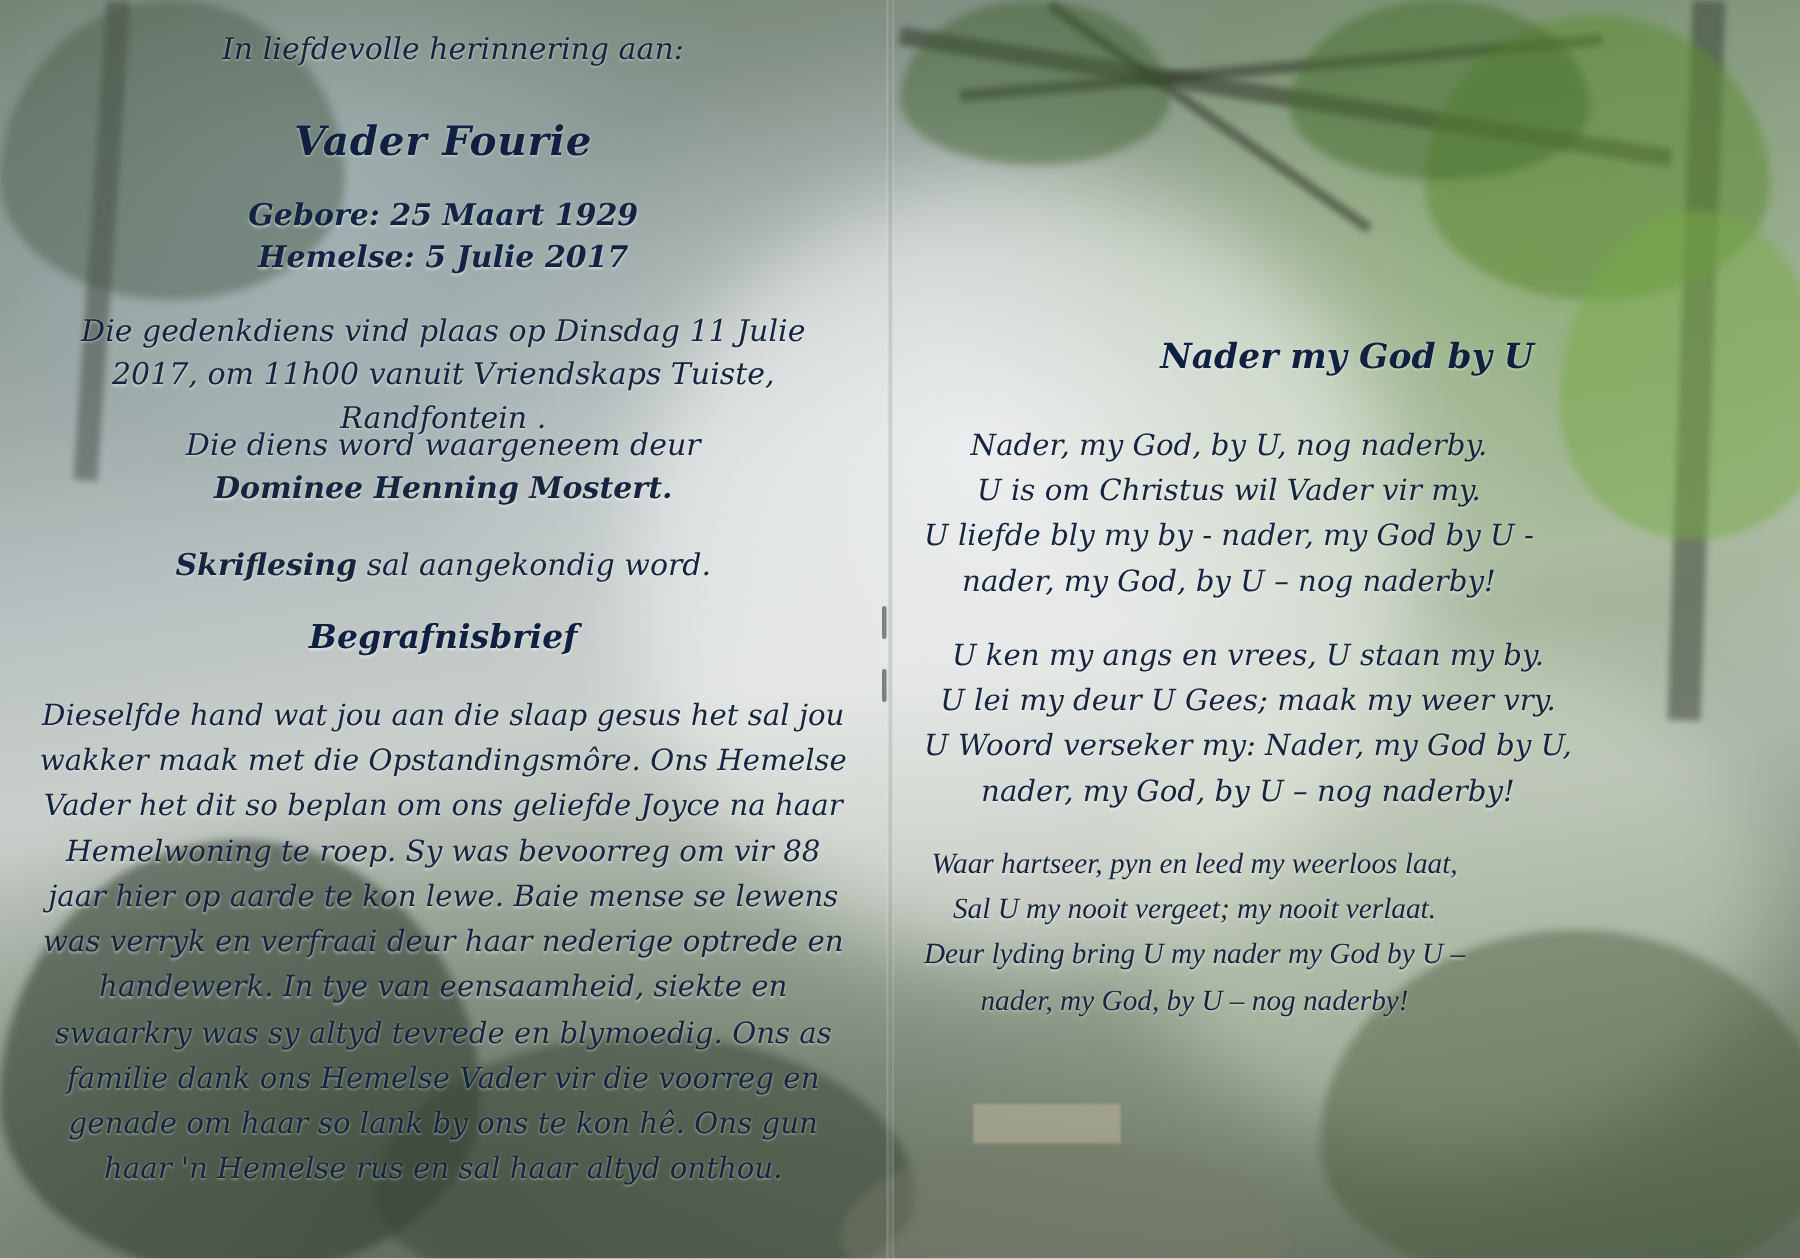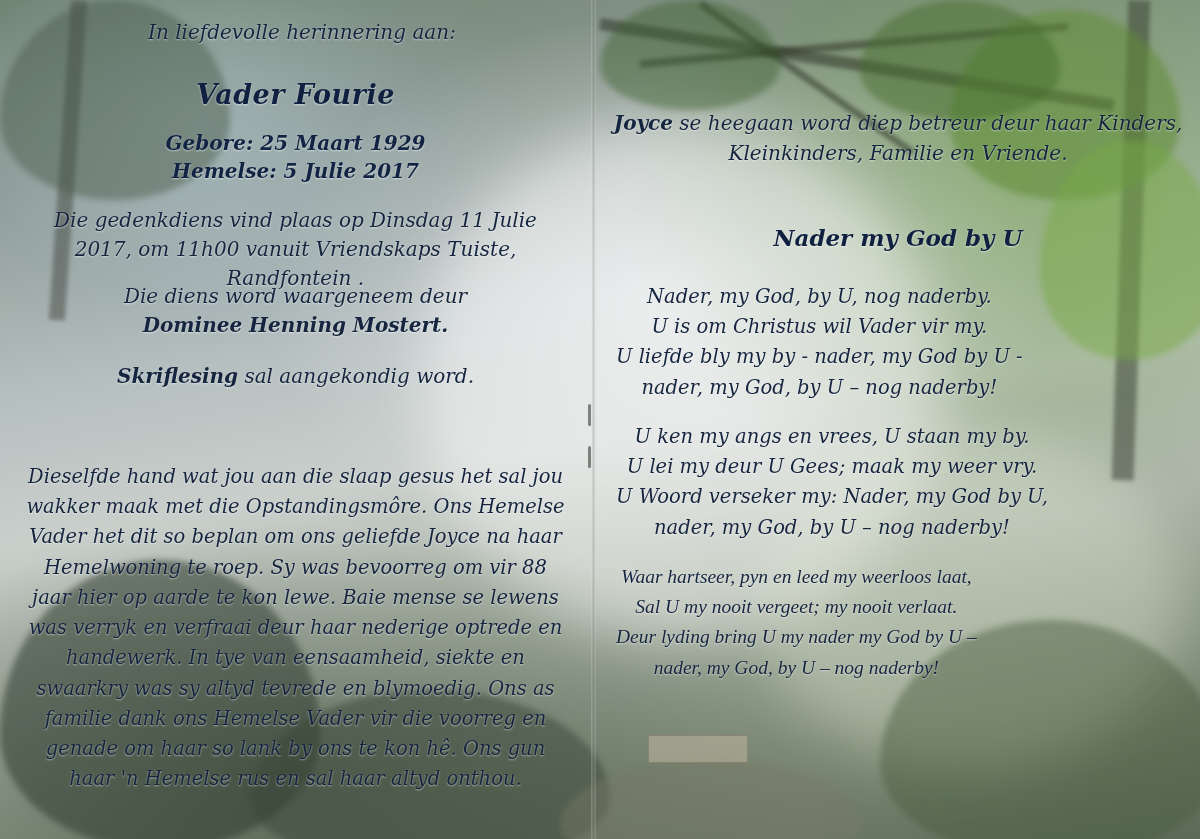--- a/index.html
+++ b/index.html
@@ -245,29 +245,27 @@
     <div class="txt l-officiant">
       <div>Die diens word waargeneem deur</div>
       <div class="nm">Dominee Henning Mostert.</div>
     </div>
 
     <div class="txt l-scripture">
       <span class="hd">Skriflesing</span>
       <span>sal aangekondig word.</span>
     </div>
 
+    <div class="txt l-letter-title">Begrafnisbrief</div>
 
     <div class="txt l-letter-body">Dieselfde hand wat jou aan die slaap gesus het sal jou wakker maak met die Opstandingsmôre.  Ons Hemelse Vader het dit so beplan om ons geliefde  Joyce na haar Hemelwoning te roep.  Sy was bevoorreg om vir  88 jaar hier op aarde te kon lewe.  Baie mense se lewens was verryk en verfraai deur haar nederige optrede en handewerk.  In tye van eensaamheid, siekte en swaarkry was sy altyd tevrede en blymoedig.  Ons as familie dank ons Hemelse Vader vir die voorreg en genade om haar so lank by ons te kon hê.  Ons gun haar 'n Hemelse rus en sal haar altyd onthou.</div>
   </div>
 
   <div class="page page-right">
 
-    <div class="txt r-family">
-      <span class="nm">Joyce</span><span> se heegaan word diep betreur deur haar Kinders, Kleinkinders, Familie en Vriende.</span>
-    </div>
 
     <div class="txt r-hymn-title">Nader my God by U</div>
 
     <div class="txt r-verse r-v1" style="white-space:pre-line;">Nader, my God, by U,  nog naderby.
 U is om Christus wil Vader vir my.
 U liefde bly my by - nader, my God by U -
 nader, my God, by U – nog naderby!</div>
     <div class="txt r-verse r-v2" style="white-space:pre-line;">U ken my angs en vrees, U staan my by.
 U lei my deur U Gees; maak my weer vry.
 U Woord verseker my: Nader, my God by U,

